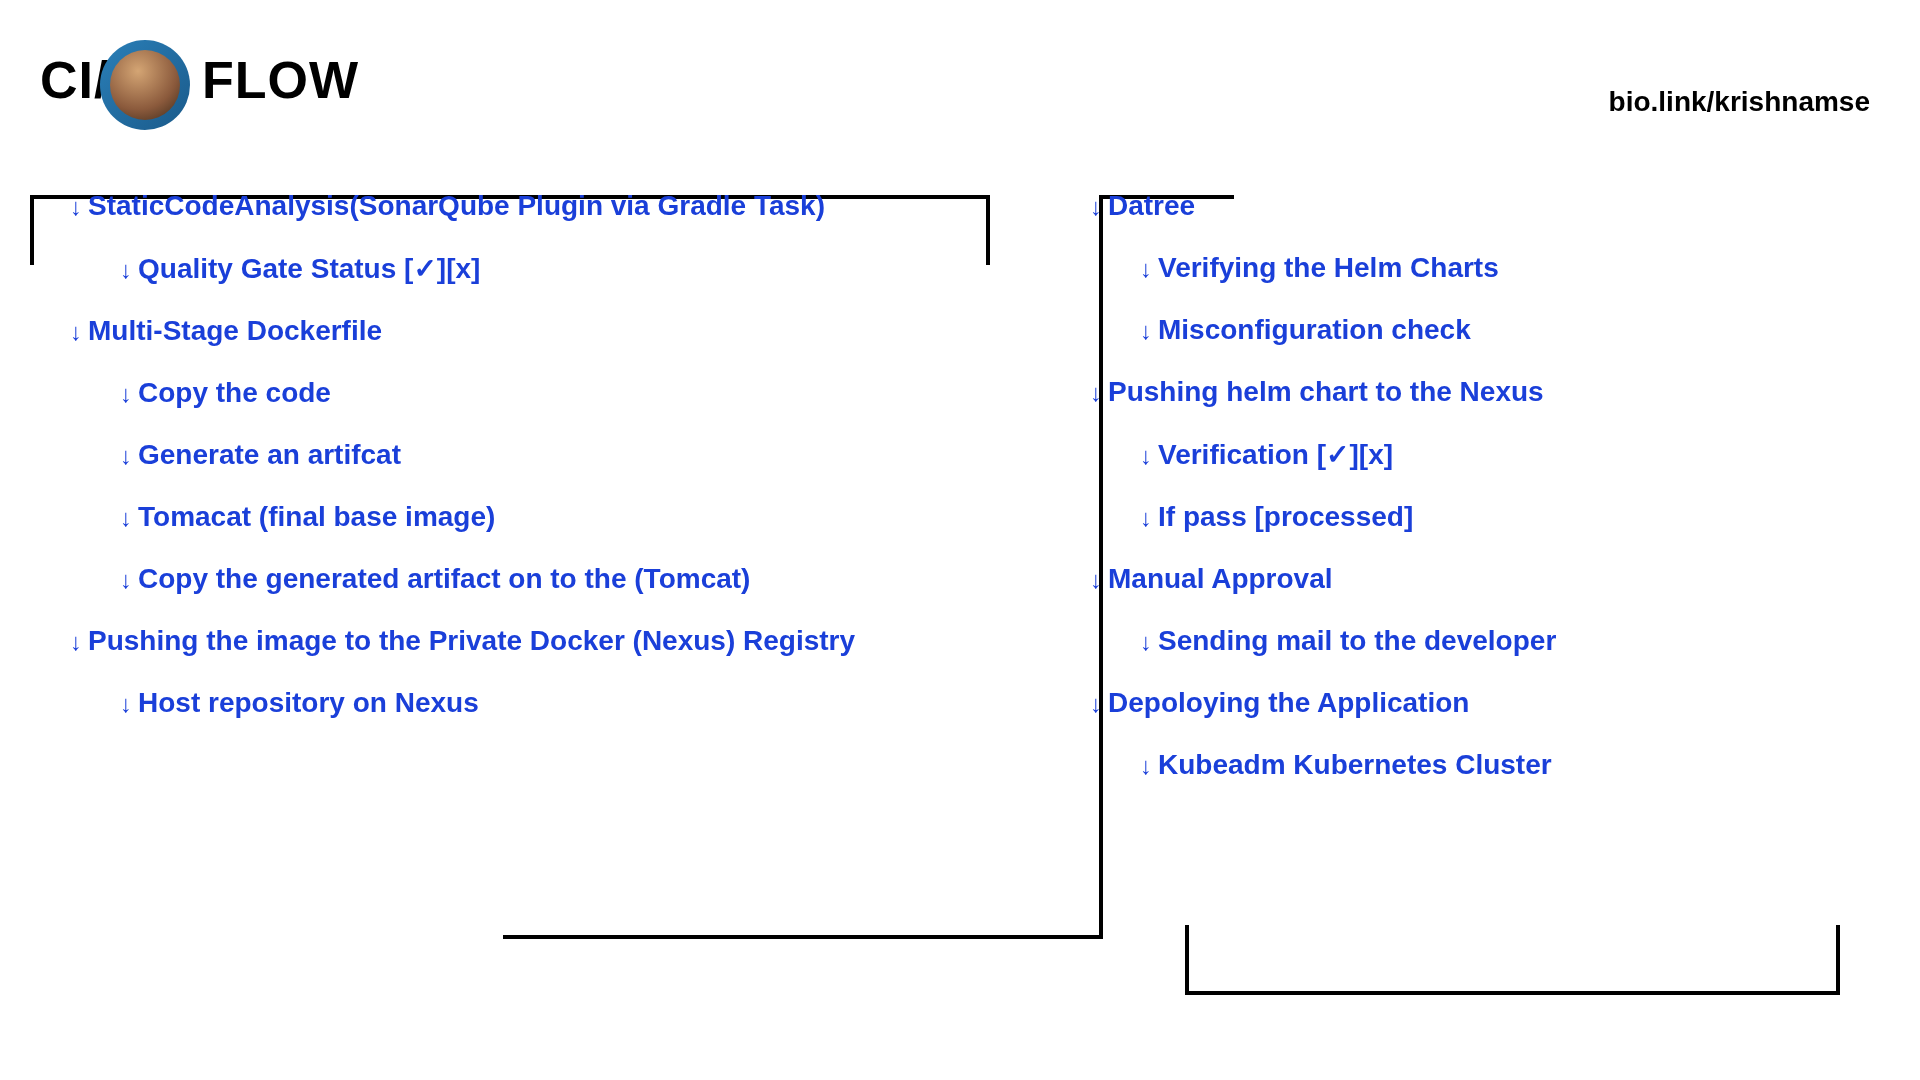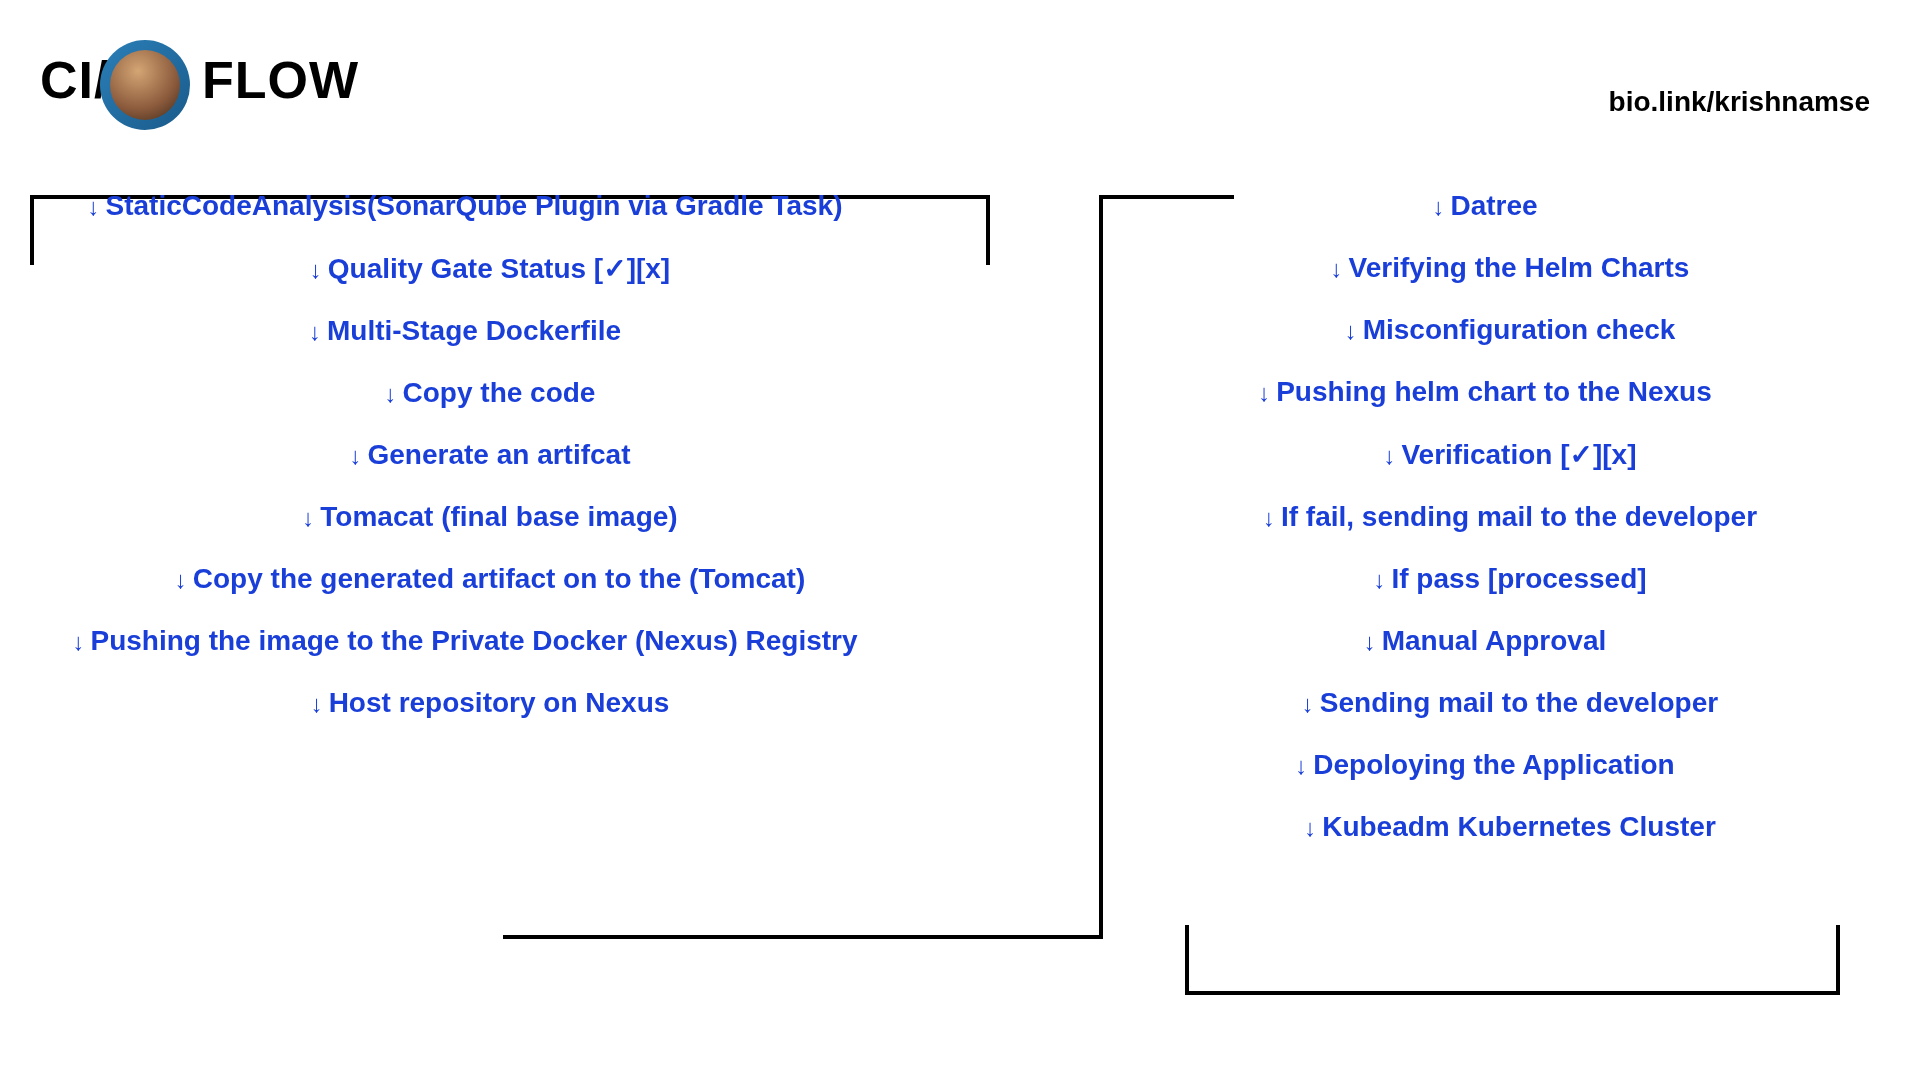--- a/index.html
+++ b/index.html
@@ -59,21 +59,20 @@
     }
     .content {
       display: flex;
       padding: 60px 40px 20px 40px;
       gap: 0;
       position: relative;
     }
     .column {
       flex: 1;
       position: relative;
-      text-align: center;
     }
     .column-left {
       padding-right: 60px;
     }
     .column-right {
       padding-left: 140px;
     }
     .flow-item {
       color: #1a3fd9;
       font-weight: 700;
@@ -172,20 +171,19 @@
     <div class="flow-item flow-main"><span class="arrow">↓</span><span>Pushing the image to the Private Docker (Nexus) Registry</span></div>
     <div class="flow-item flow-sub"><span class="arrow">↓</span><span>Host repository on Nexus</span></div>
   </div>
 
   <div class="column column-right">
     <div class="flow-item flow-main"><span class="arrow">↓</span><span>Datree</span></div>
     <div class="flow-item flow-sub"><span class="arrow">↓</span><span>Verifying the Helm Charts</span></div>
     <div class="flow-item flow-sub"><span class="arrow">↓</span><span>Misconfiguration check</span></div>
     <div class="flow-item flow-main"><span class="arrow">↓</span><span>Pushing helm chart to the Nexus</span></div>
     <div class="flow-item flow-sub"><span class="arrow">↓</span><span>Verification [✓][x]</span></div>
-    <div class="flow-item flow-sub"><span class="arrow">↓</span><span>If fail, sending mail to the developer</span></div>
     <div class="flow-item flow-sub"><span class="arrow">↓</span><span>If pass [processed]</span></div>
     <div class="flow-item flow-main"><span class="arrow">↓</span><span>Manual Approval</span></div>
     <div class="flow-item flow-sub"><span class="arrow">↓</span><span>Sending mail to the developer</span></div>
     <div class="flow-item flow-main"><span class="arrow">↓</span><span>Depoloying the Application</span></div>
     <div class="flow-item flow-sub"><span class="arrow">↓</span><span>Kubeadm Kubernetes Cluster</span></div>
   </div>
 </div>
 
 </body></html>

